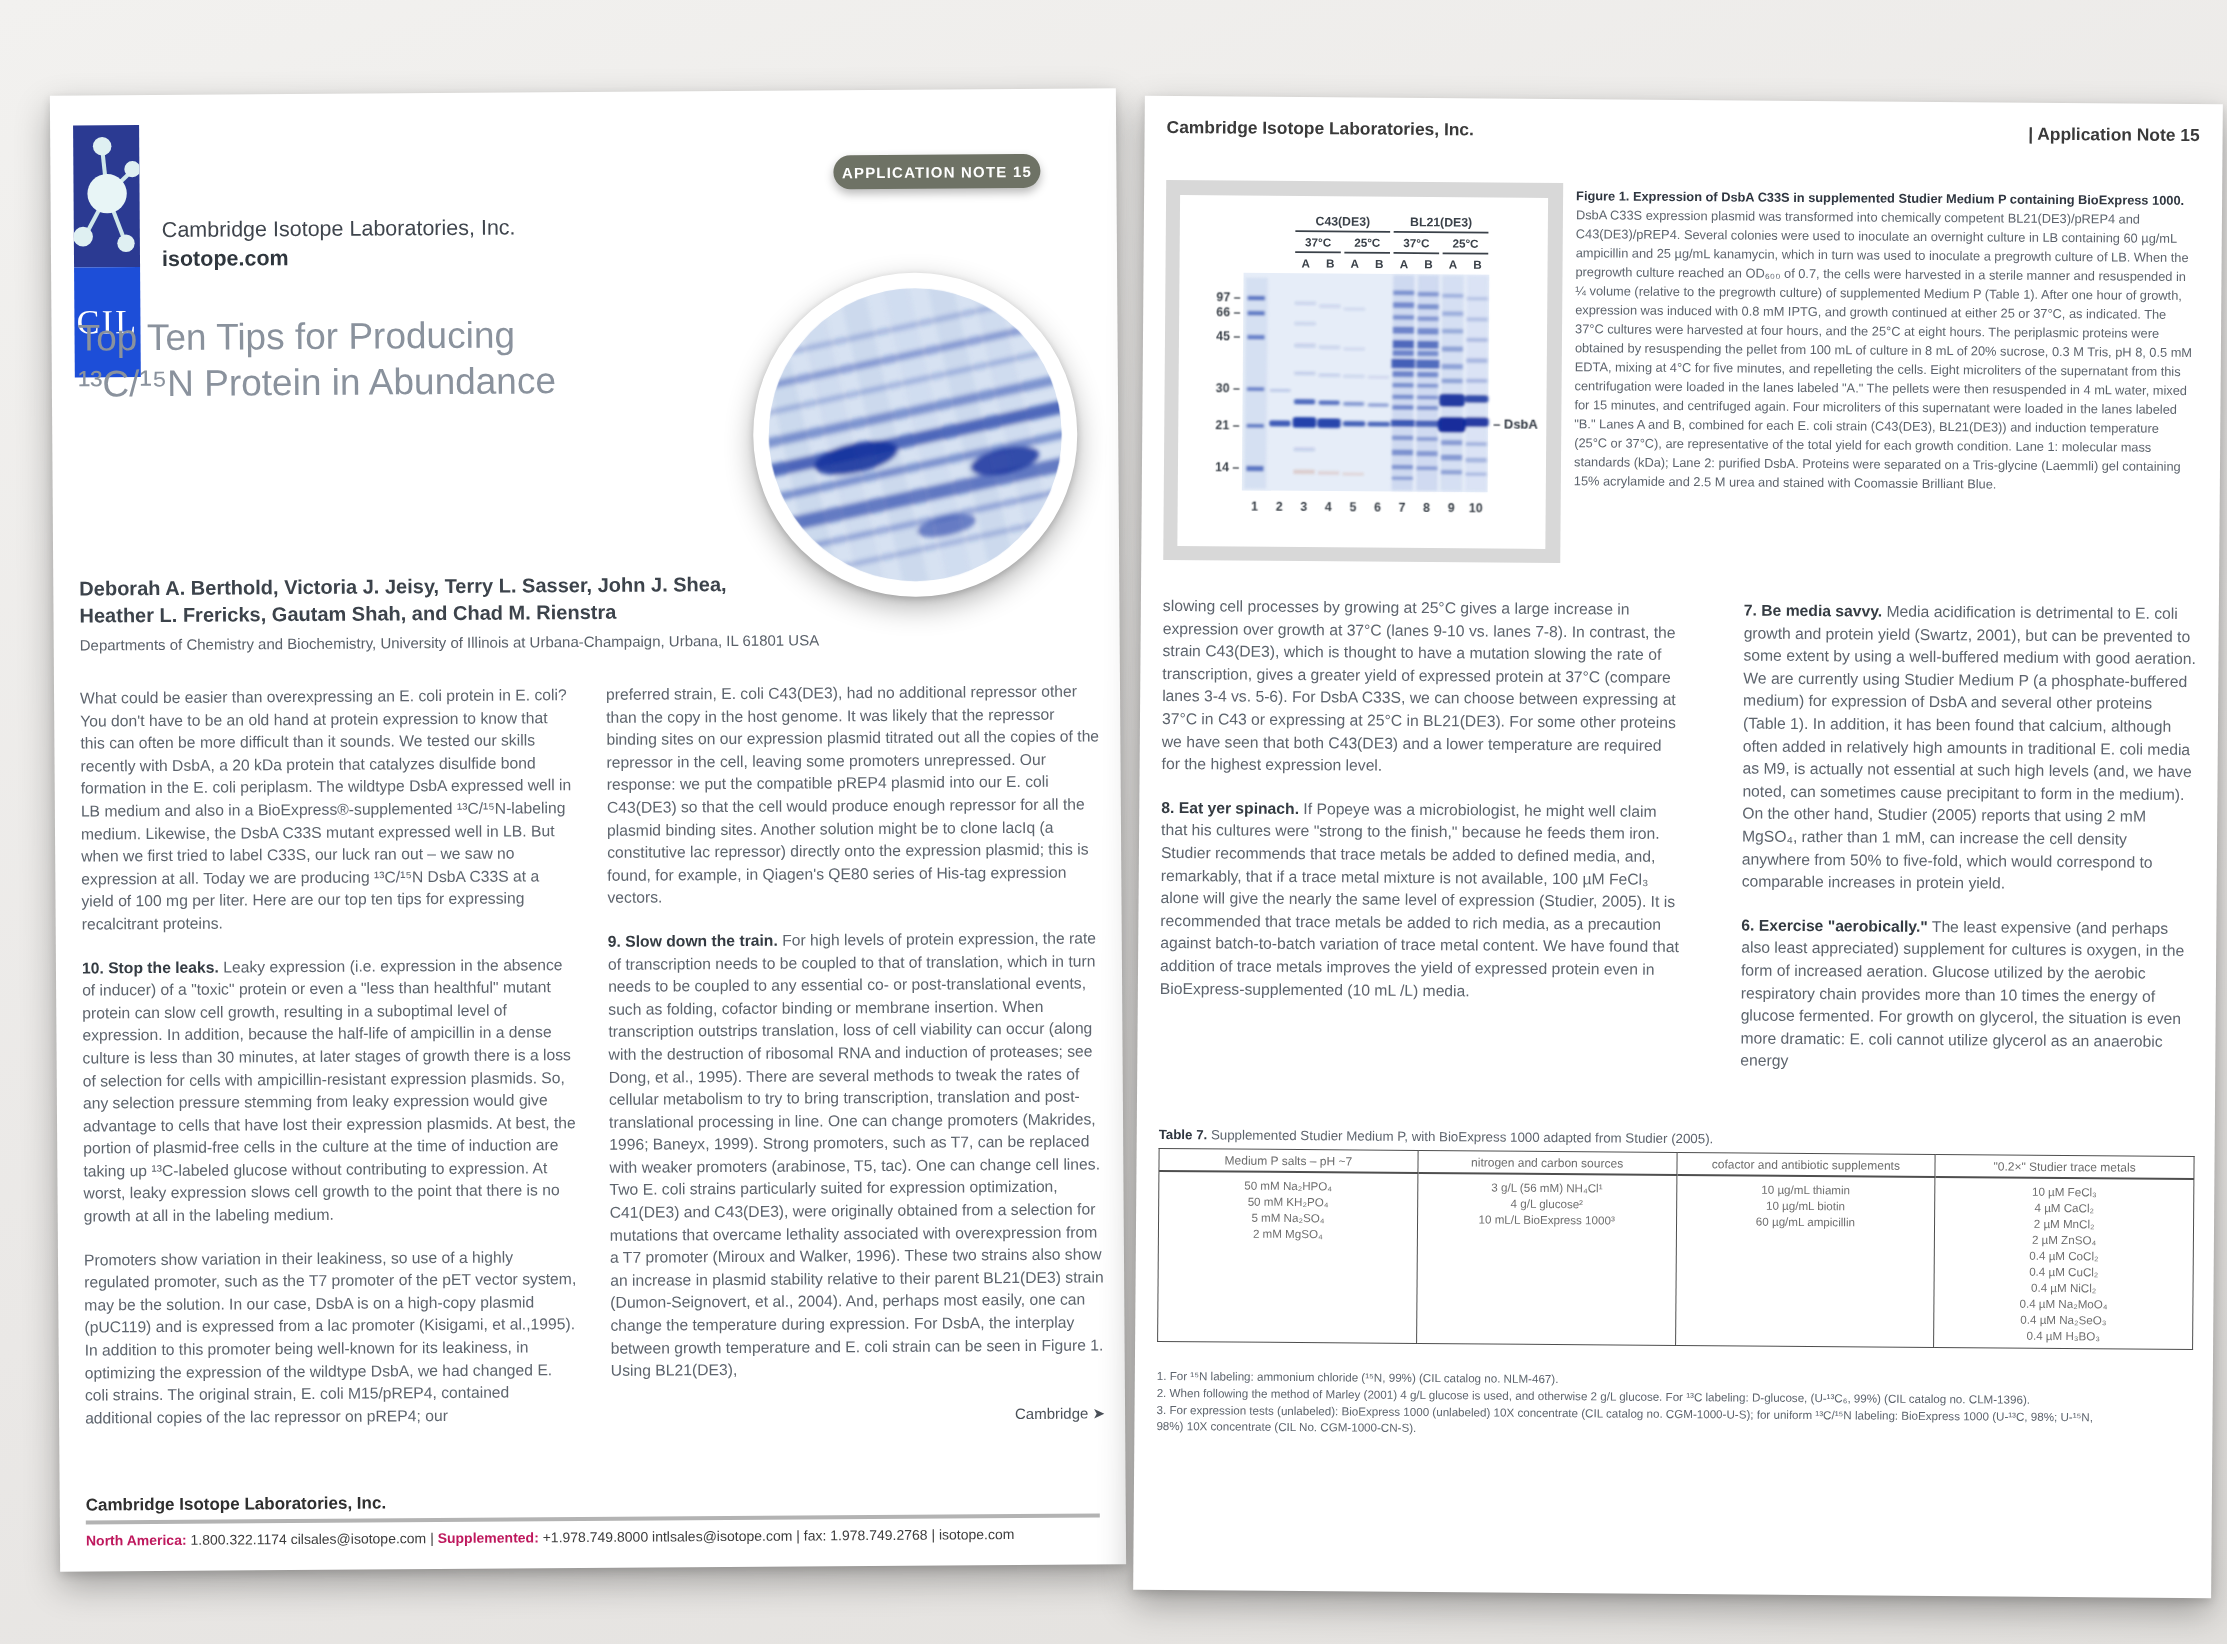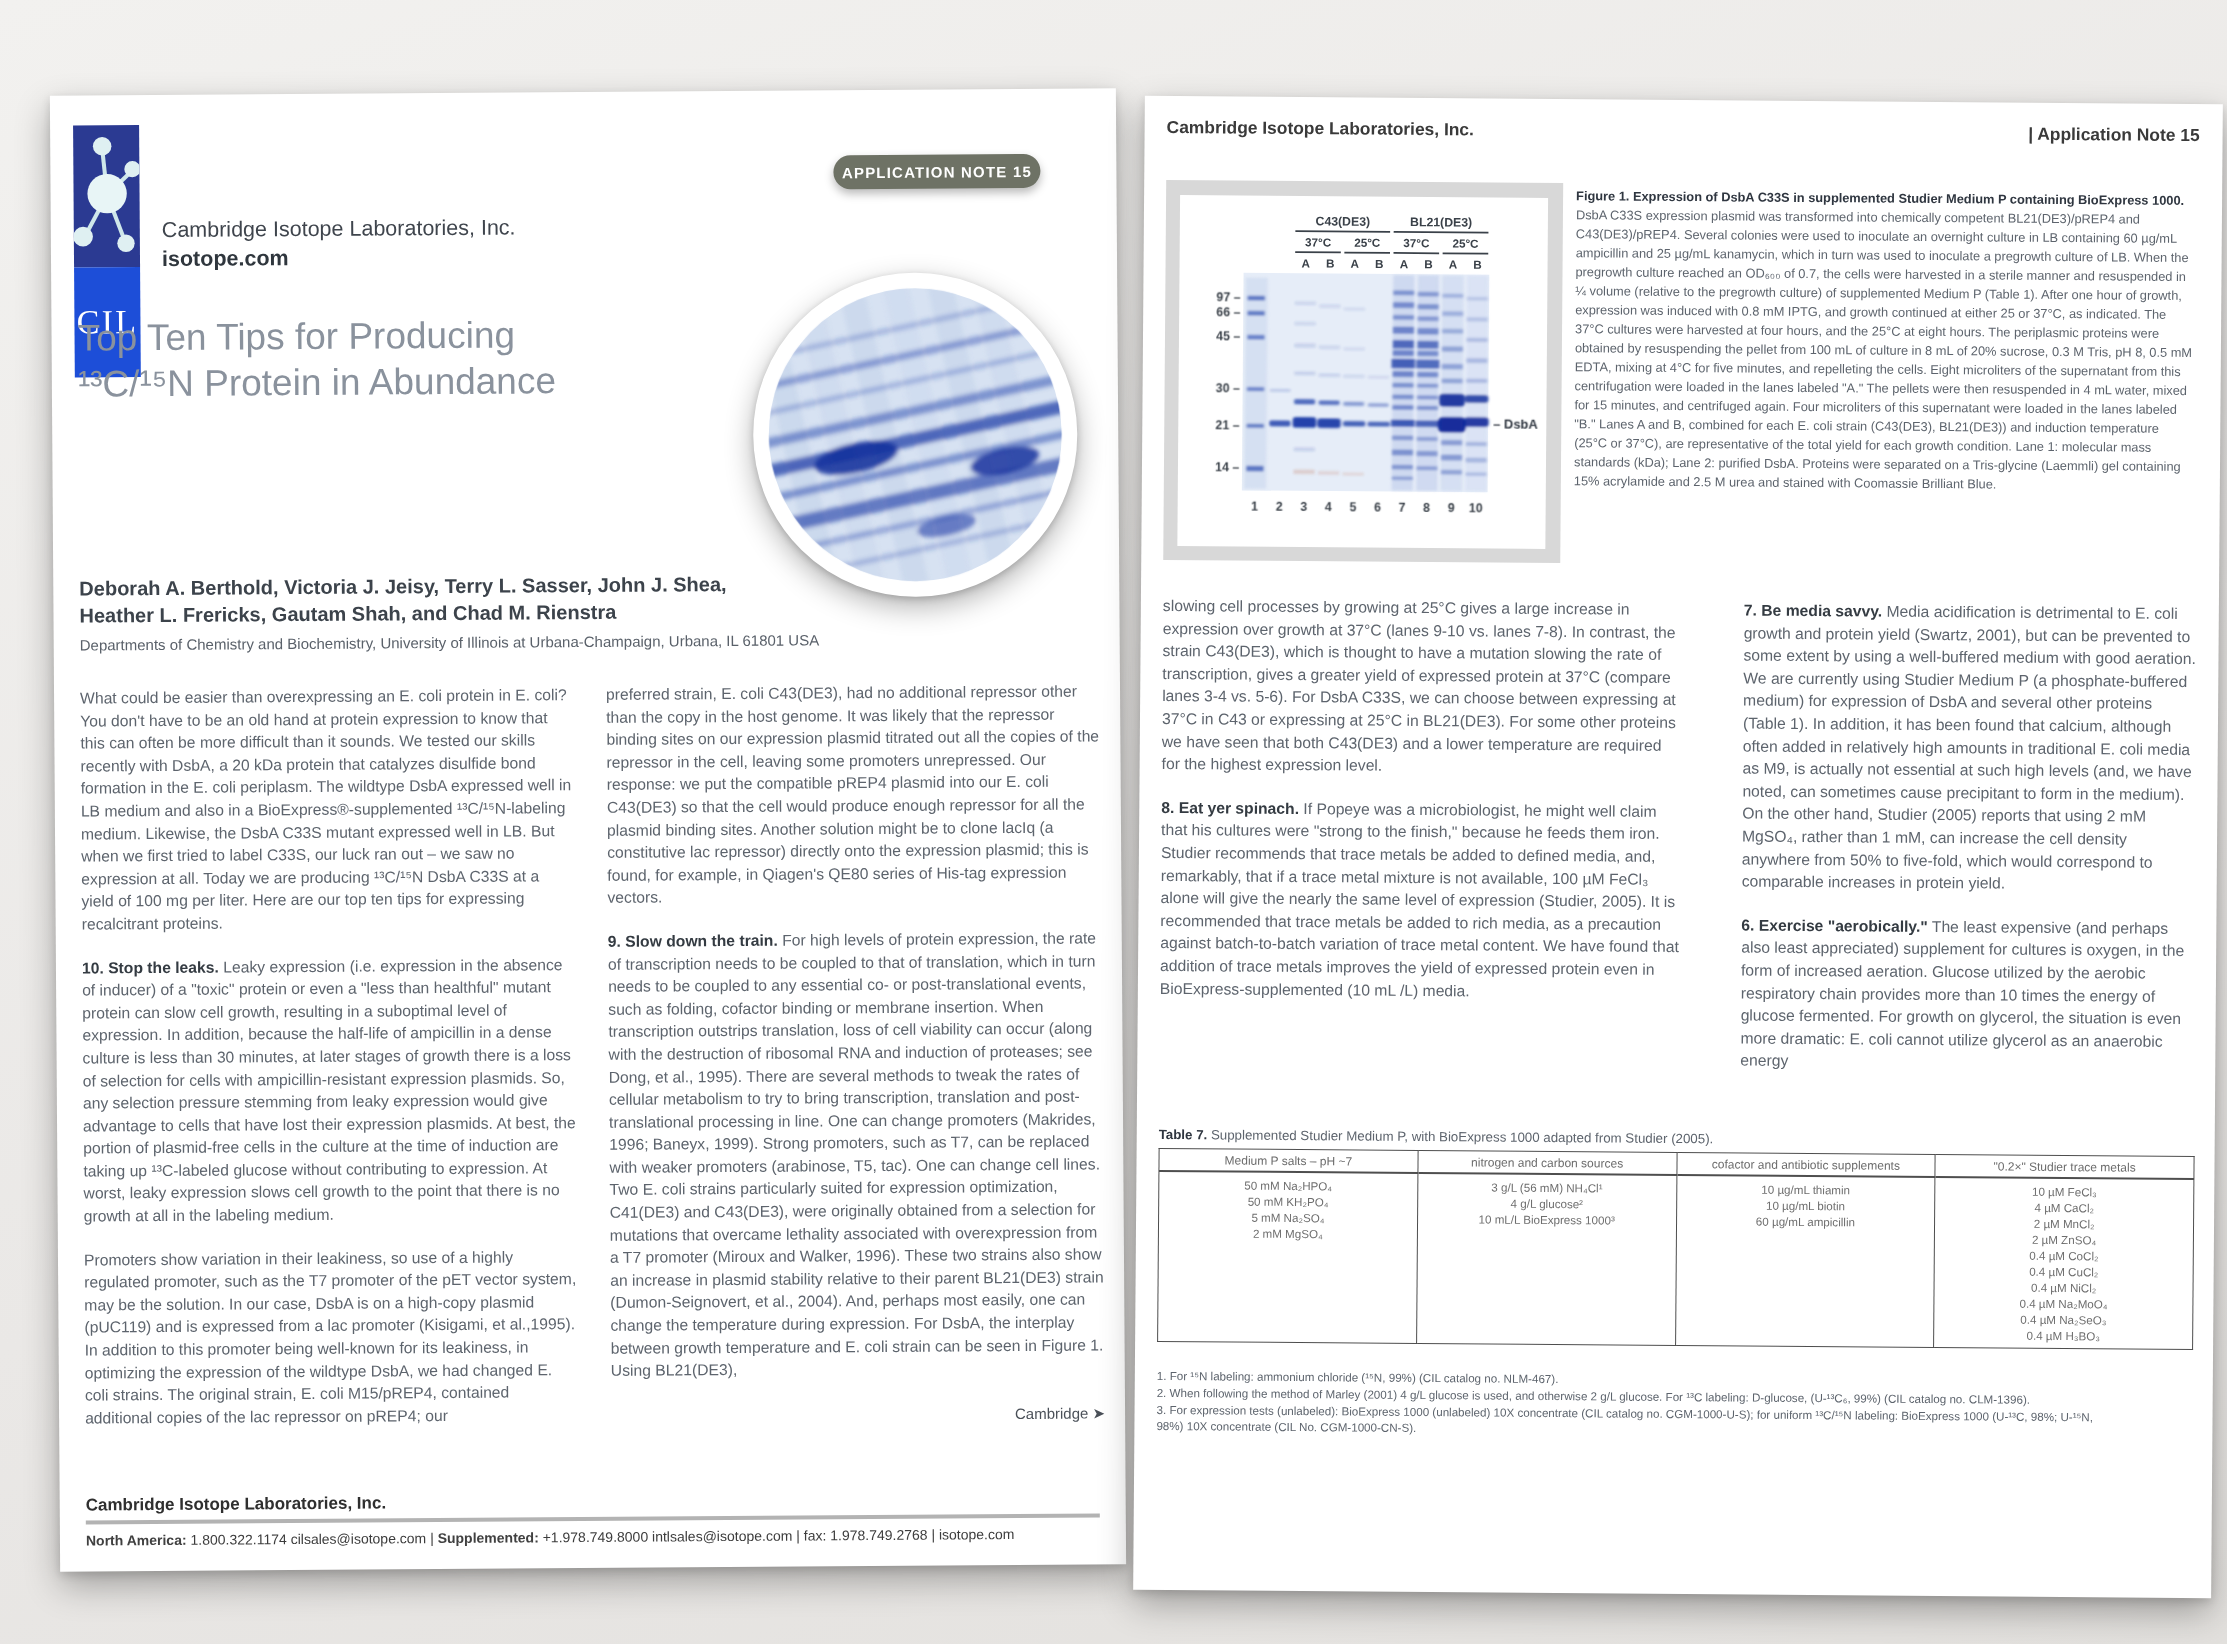--- a/index.html
+++ b/index.html
@@ -37,21 +37,21 @@
   .col b{color:#343b42;}
   #p1-col1{left:26px;top:592px;width:494px;}
   #p1-col2{left:552px;top:592px;width:494px;}
   .continued{position:absolute;left:552px;top:1316px;width:494px;text-align:right;
              font-size:15px;color:#4a5058;}
 
   
   .footer-company{position:absolute;left:26px;top:1400px;font-size:17px;font-weight:bold;color:#2f2f2f;}
   .footer-rule{position:absolute;left:26px;top:1425px;width:1014px;height:3.5px;background:#b3b3b3;}
   .footer-contact{position:absolute;left:26px;top:1437px;width:1014px;font-size:14px;color:#3c3c3c;}
-  .footer-contact b{color:#404040;}
+  .footer-contact b{color:#be185d;}
 
   
   .p2-header-left{position:absolute;left:22px;top:21px;font-size:17.4px;font-weight:bold;color:#3a3a3a;}
   .p2-header-right{position:absolute;right:23px;top:21px;font-size:17.4px;font-weight:bold;color:#3a3a3a;}
   .figure-box{position:absolute;left:21.5px;top:84px;width:397px;height:380px;background:#d8d8d8;}
   .figure-inner{position:absolute;left:14.5px;top:14.5px;width:368px;height:351px;background:#ffffff;}
   .figure-inner svg{display:block;width:100%;height:100%;}
   .caption{position:absolute;left:432px;top:87px;width:620px;font-size:12.8px;line-height:19px;color:#5d646d;}
   .caption b{color:#2f3640;}
   #p2-col1{left:22px;top:499px;width:522px;}

